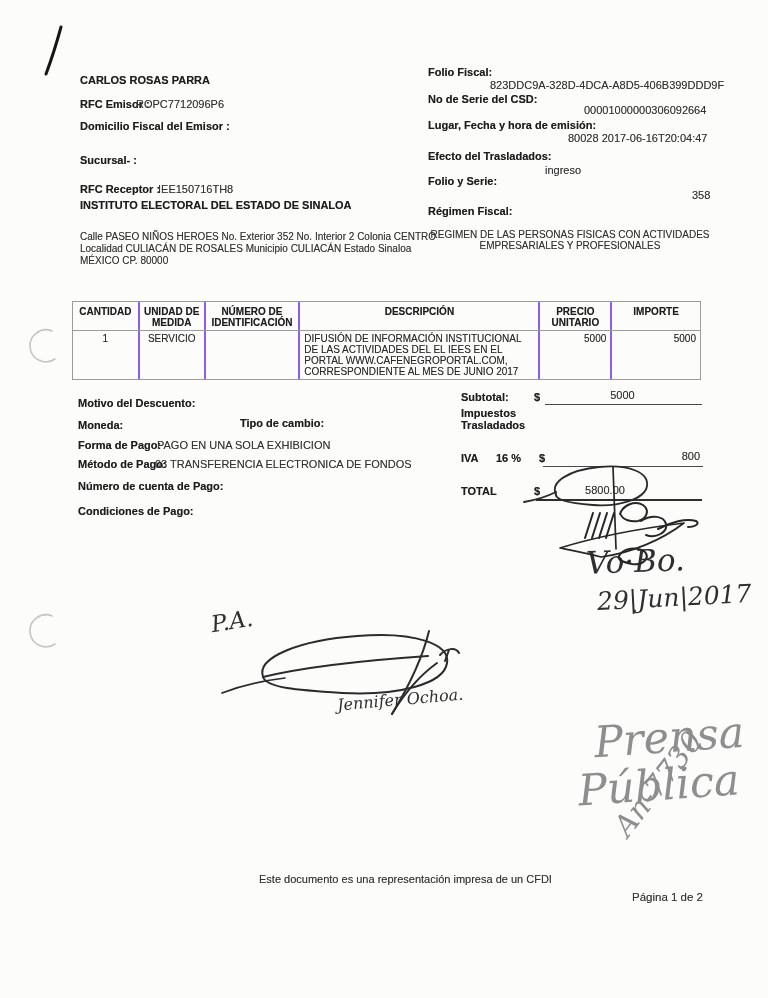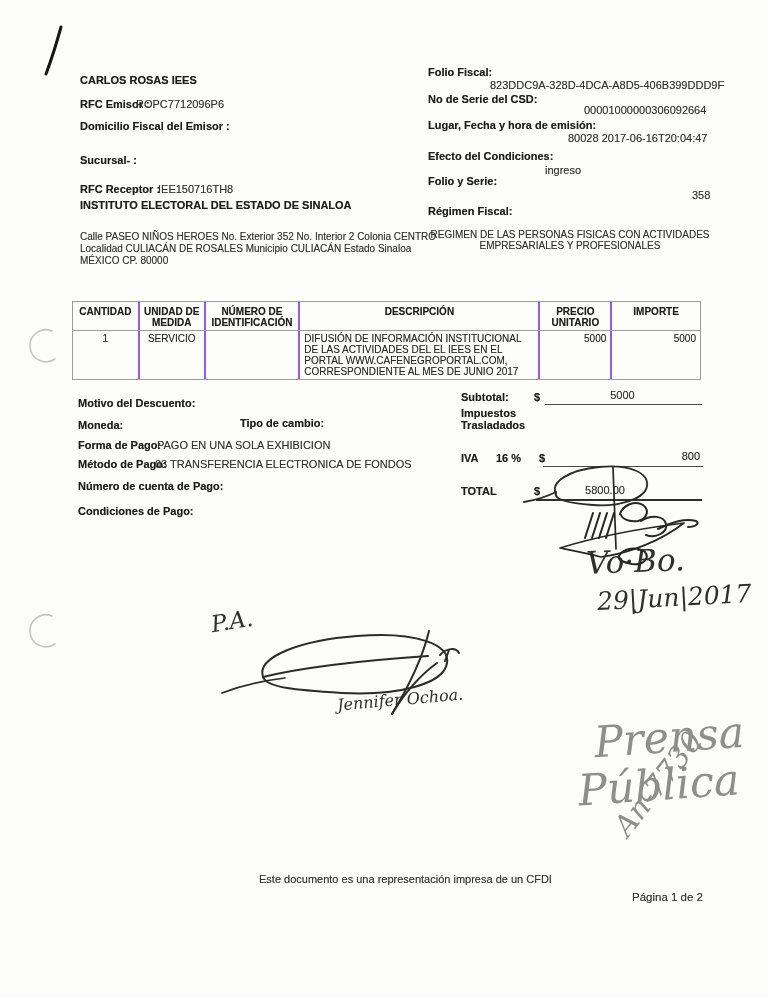--- a/index.html
+++ b/index.html
@@ -28,39 +28,39 @@
   
   .hw{font-family:"DejaVu Serif",serif;font-style:italic;color:#2f2f2f;white-space:nowrap;}
   .pencil{color:#8e8e8e;}
   svg{display:block;}
 </style>
 </head>
 <body>
 
 <div class="page">
 
-  <div class="abs lbl" style="left:80px;top:74px;">CARLOS ROSAS IEES</div>
+  <div class="abs lbl" style="left:80px;top:74px;">CARLOS ROSAS PARRA</div>
   <div class="abs lbl" style="left:80px;top:98px;">RFC Emisor :</div>
   <div class="abs val" style="left:136px;top:98px;">ROPC7712096P6</div>
   <div class="abs lbl" style="left:80px;top:120px;">Domicilio Fiscal del Emisor :</div>
   <div class="abs lbl" style="left:80px;top:154px;">Sucursal- :</div>
   <div class="abs lbl" style="left:80px;top:183px;">RFC Receptor :</div>
   <div class="abs val" style="left:158px;top:183px;">IEE150716TH8</div>
   <div class="abs lbl" style="left:80px;top:199px;">INSTITUTO ELECTORAL DEL ESTADO DE SINALOA</div>
   <div class="abs val small" style="left:80px;top:231px;">Calle PASEO NIÑOS HEROES No. Exterior 352 No. Interior 2 Colonia CENTRO</div>
   <div class="abs val small" style="left:80px;top:243px;">Localidad CULIACÁN DE ROSALES Municipio CULIACÁN Estado Sinaloa</div>
   <div class="abs val small" style="left:80px;top:255px;">MÉXICO CP. 80000</div>
 
   <div class="abs lbl" style="left:428px;top:66px;">Folio Fiscal:</div>
   <div class="abs val" style="left:490px;top:79px;">823DDC9A-328D-4DCA-A8D5-406B399DDD9F</div>
   <div class="abs lbl" style="left:428px;top:93px;">No de Serie del CSD:</div>
   <div class="abs val" style="left:584px;top:104px;">00001000000306092664</div>
   <div class="abs lbl" style="left:428px;top:119px;">Lugar, Fecha y hora de emisión:</div>
   <div class="abs val" style="left:568px;top:132px;">80028  2017-06-16T20:04:47</div>
-  <div class="abs lbl" style="left:428px;top:150px;">Efecto del Condiciones:</div>
+  <div class="abs lbl" style="left:428px;top:150px;">Efecto del Trasladados:</div>
   <div class="abs val" style="left:545px;top:164px;">ingreso</div>
   <div class="abs lbl" style="left:428px;top:175px;">Folio y Serie:</div>
   <div class="abs val" style="left:692px;top:189px;">358</div>
   <div class="abs lbl" style="left:428px;top:205px;">Régimen Fiscal:</div>
   <div class="abs val small wrap" style="left:430px;top:229px;width:280px;text-align:center;">REGIMEN DE LAS PERSONAS FISICAS CON ACTIVIDADES EMPRESARIALES Y PROFESIONALES</div>
 
   <div class="tbl">
     <div class="tr thead">
       <div class="td c1">CANTIDAD</div>
       <div class="td c2">UNIDAD DE MEDIDA</div>

